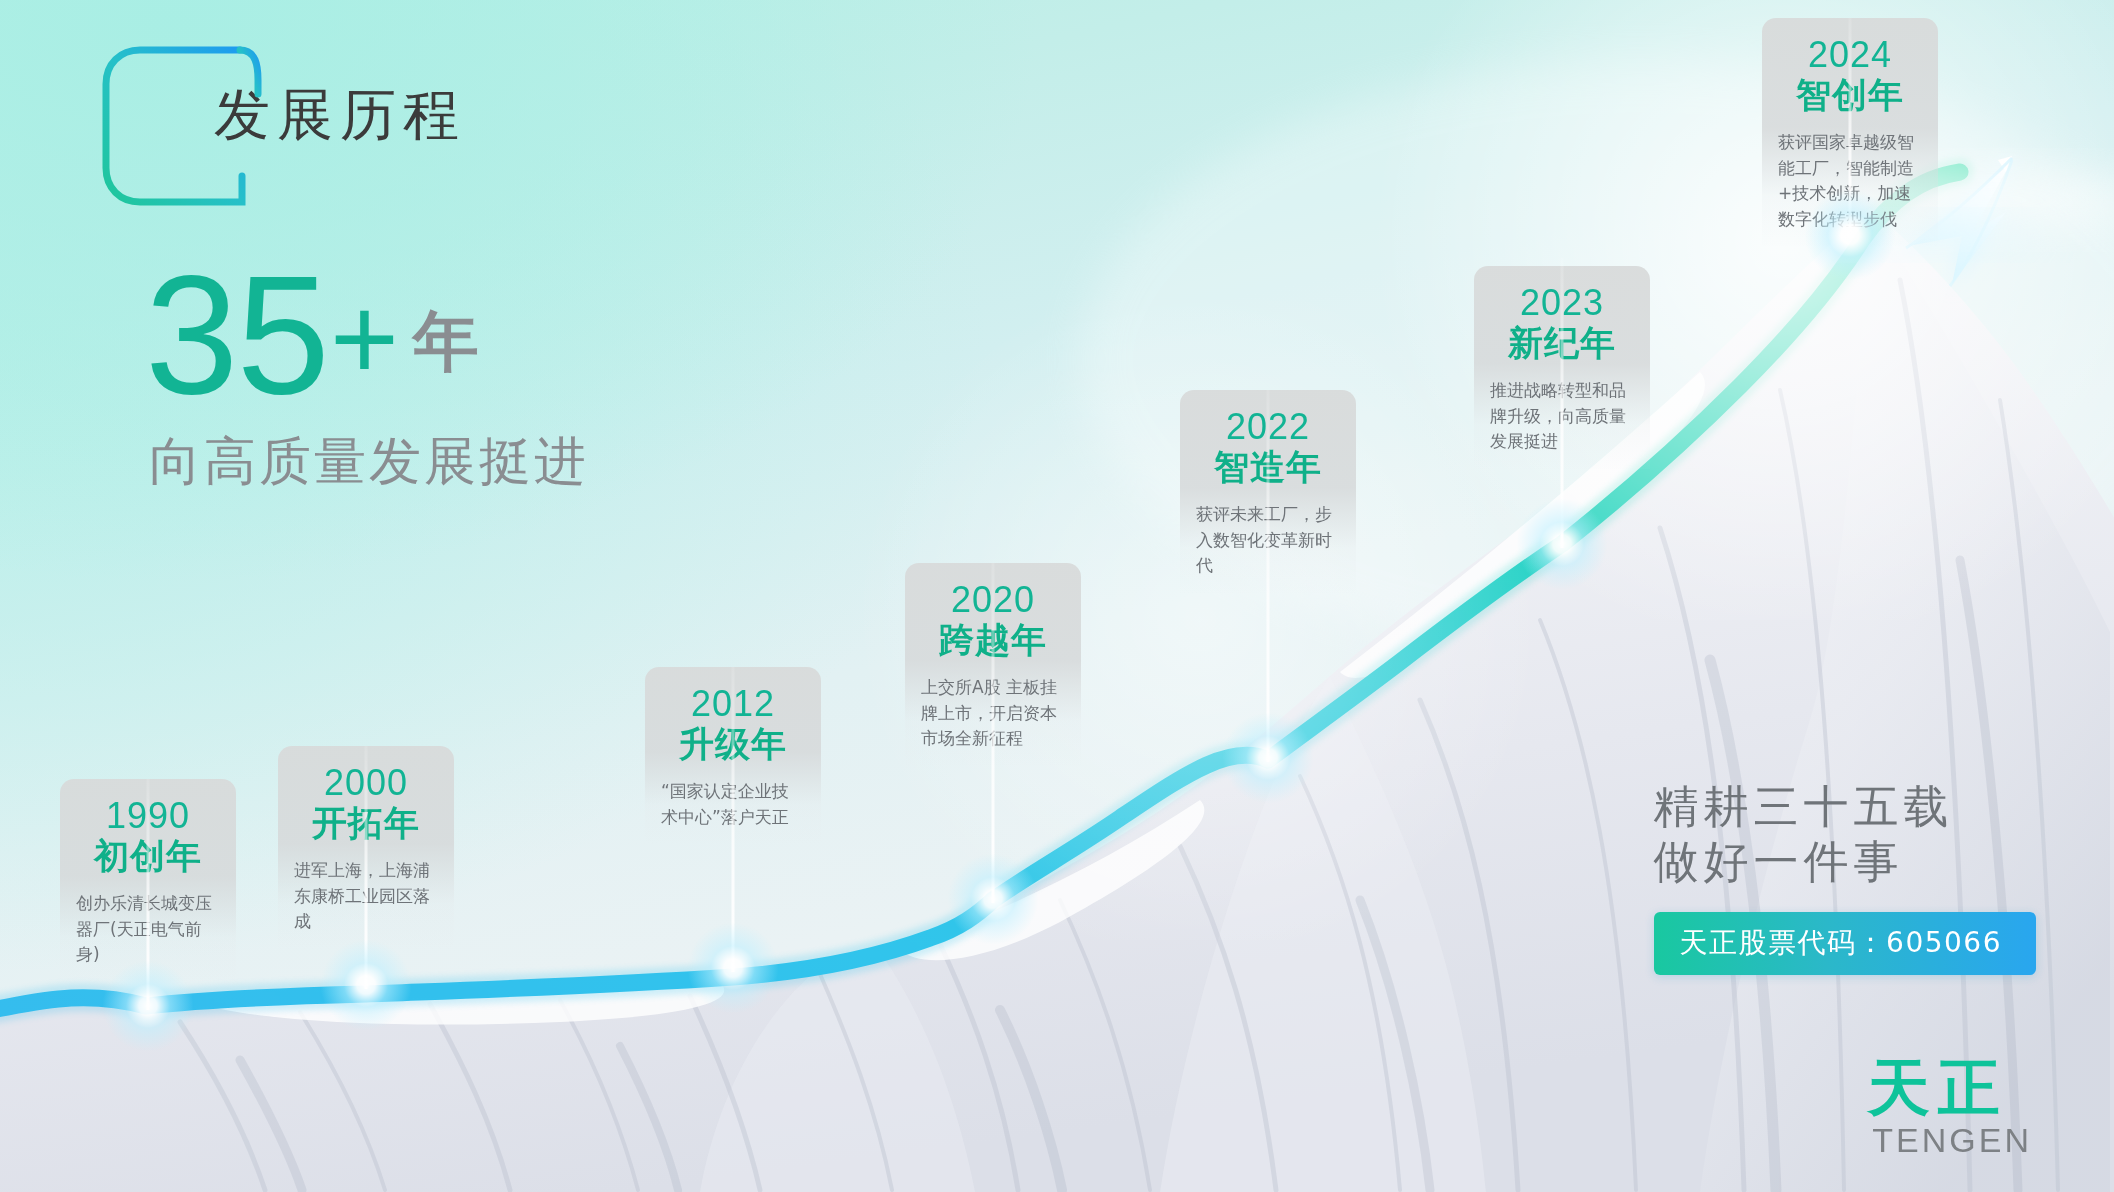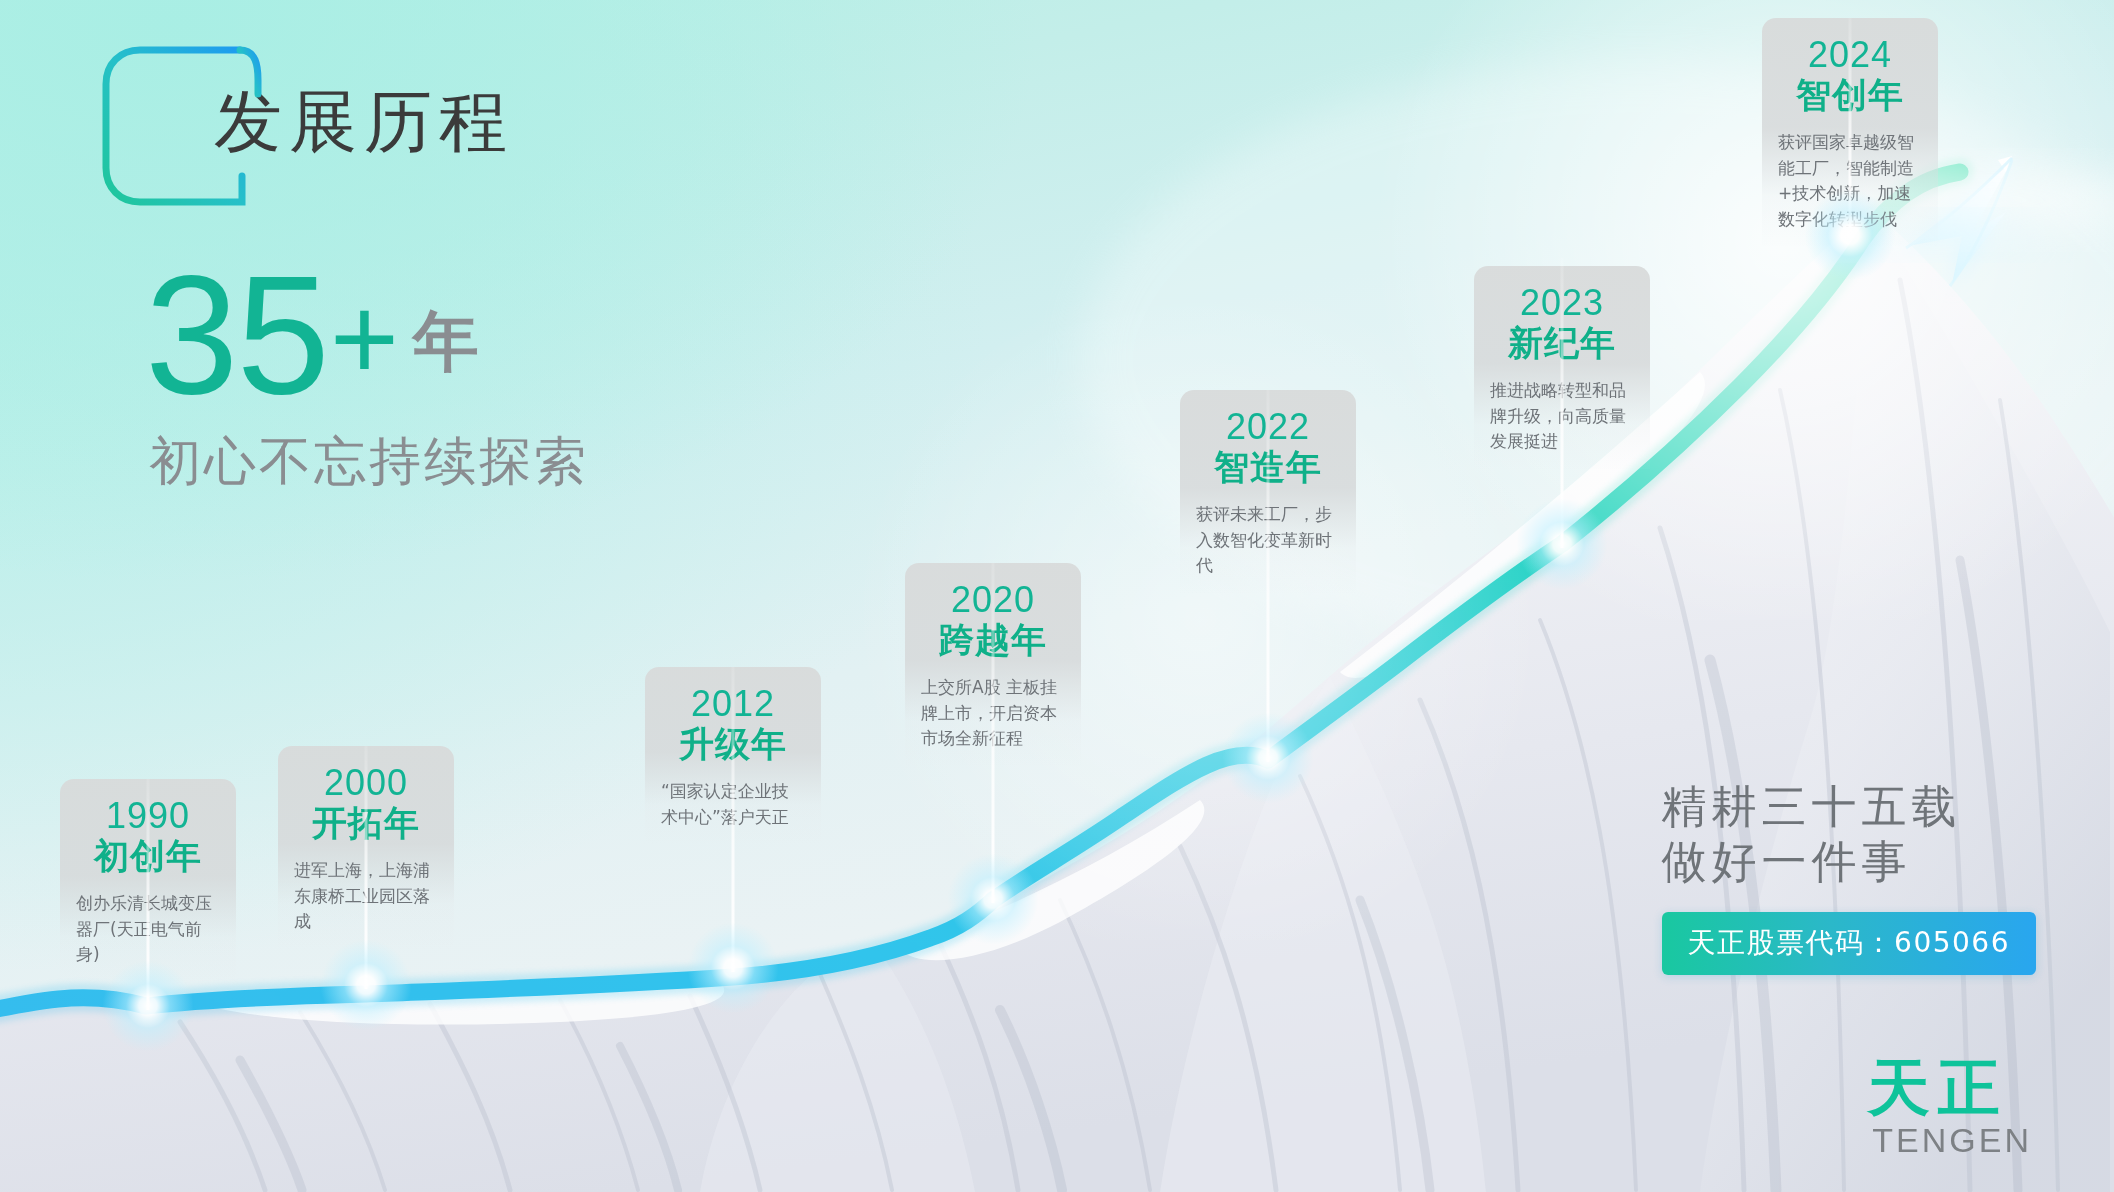--- a/index.html
+++ b/index.html
@@ -29,21 +29,21 @@
   #bloom-tr { right:-120px; top:-140px; width:900px; height:760px; }
   #bloom-mid { left:820px; top:300px; width:760px; height:640px; opacity:.55; }
 
   
   #mountain { position:absolute; left:0; top:0; width:2114px; height:1192px; }
 
   
   #title-block { position:absolute; left:128px; top:38px; width:640px; }
   #logo-bracket { position:absolute; left:-36px; top:-2px; width:180px; height:180px; }
   #main-title {
-    font-size:68px; letter-spacing:7px; color:#3b3b3b; font-weight:400;
+    font-size:56px; letter-spacing:7px; color:#3b3b3b; font-weight:400;
     line-height:1.05; padding-left:86px; padding-top:48px;
     font-family:Liberation Sans, sans-serif;
   }
   #sub-title {
     font-size:36px; color:#7b7f84; letter-spacing:2.2px; font-weight:400;
     padding-left:92px; padding-top:8px;
     font-family:"Liberation Sans",sans-serif;
   }
 
   
@@ -97,21 +97,21 @@
   }
 
   
   #slogan-block { position:absolute; right:78px; top:780px; text-align:left; }
   .slogan-line {
     font-size:45px; color:#6f7479; letter-spacing:5px; line-height:1.22; font-weight:400;
     font-family:"DejaVu Sans","Liberation Sans",sans-serif;
   }
   #stock-badge {
     margin-top:22px; display:inline-block;
-    padding:12px 26px 13px 26px; border-radius:6px;
+    padding:12px 34px 13px 26px; border-radius:6px;
     background:linear-gradient(90deg,#19c8a0 0%, #2bb8c9 45%, #29a6ef 100%);
     color:#ffffff; font-size:28px; letter-spacing:1.5px; font-weight:400;
     font-family:"DejaVu Sans","Liberation Sans",sans-serif;
     box-shadow:0 2px 10px rgba(40,160,210,0.22);
   }
 
   
   #brand { position:absolute; right:82px; bottom:32px; text-align:center; }
   #brand-cn {
     font-size:62px; color:#0ec39a; font-weight:700; letter-spacing:8px; line-height:1;
@@ -280,21 +280,21 @@
     </svg>
     <div id="main-title">发展历程</div>
   </div>
 
   <div id="stat-block">
     <div id="stat-row">
       <span id="stat-num">35</span>
       <span id="stat-plus">+</span>
       <span id="stat-unit">年</span>
     </div>
-    <div id="stat-tag">初心不忘持续探索</div>
+    <div id="stat-tag">向高质量发展挺进</div>
   </div>
 
   <div id="timeline-layer">
       <div class="node" style="left: 60px; top: 779px; width: 176px;">
         <div class="card">
           <div class="card-year">1990</div>
           <div class="card-label">初创年</div>
           <div class="card-desc">创办乐清长城变压器厂(天正电气前身)</div>
         </div>
       </div>

